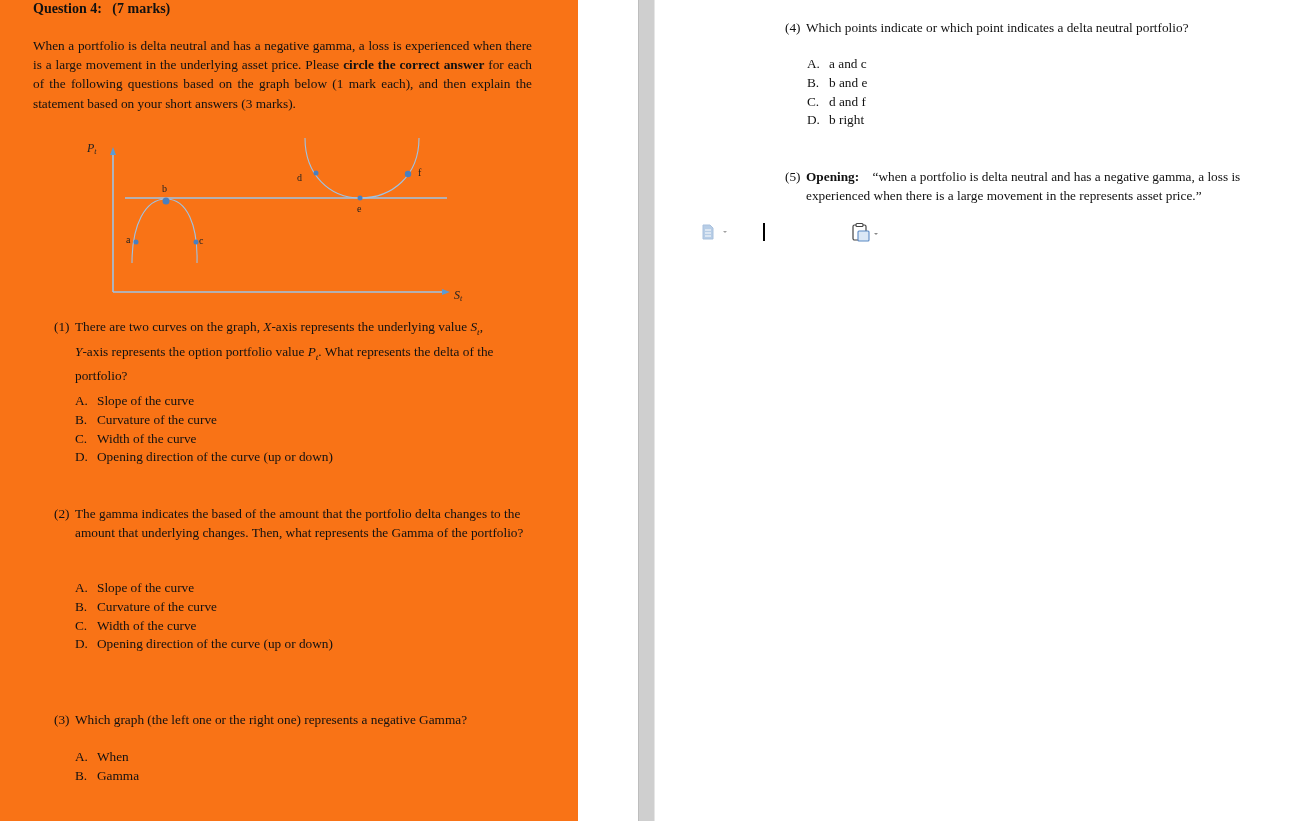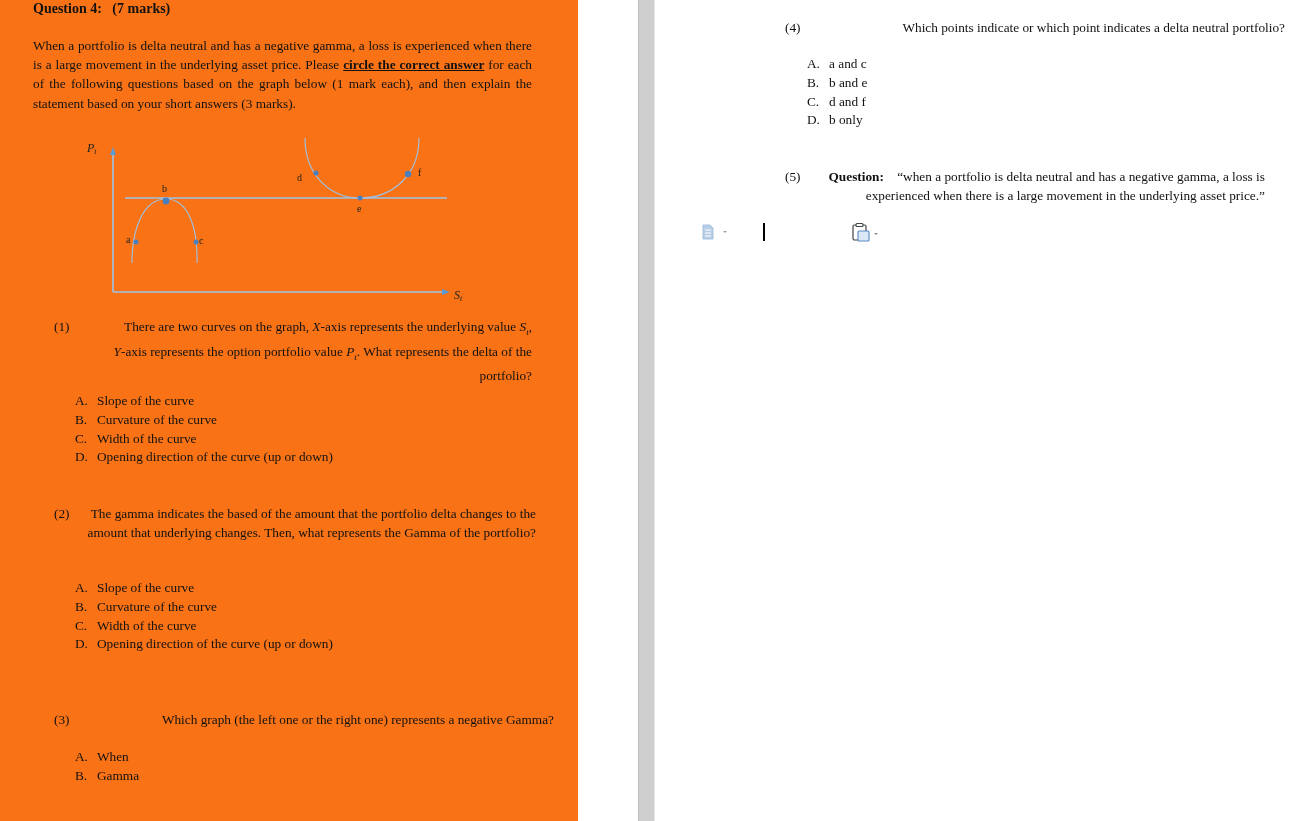--- a/index.html
+++ b/index.html
@@ -8,27 +8,27 @@
     background:#ffffff;
     font-family: "Liberation Serif", "DejaVu Serif", serif;
     color:#111;
   }
   .page-left { position:absolute; left:0; top:0; width:578px; height:821px; background:#f97316; }
   .gutter { position:absolute; left:638px; top:0; width:17px; height:821px; background:#cfcfcf; border-left:1px solid #bdbdbd; border-right:1px solid #e6e6e6; box-sizing:border-box; }
   .page-right { position:absolute; left:655px; top:0; width:659px; height:821px; background:#fff; }
 
   .q-title { position:absolute; left:33px; top:1px; font-size:14px; font-weight:bold; white-space:pre; }
   .intro { position:absolute; left:33px; top:36px; width:499px; font-size:13.3px; line-height:19.2px; text-align:justify; }
-  .intro .circle { font-weight:bold; text-decoration:underline; }
+  .intro .circle { font-weight:bold; }
 
   .graph { position:absolute; left:70px; top:130px; width:410px; height:180px; }
 
   .item { position:absolute; font-size:13.3px; line-height:19px; }
   .item .num { position:absolute; left:0; top:0; }
-  .item .text { margin-left:21px; display:block;text-align:right; }
+  .item .text { margin-left:21px; display:block; }
   .opts { position:absolute; font-size:13.3px; line-height:18.8px; }
   .opt { display:flex; white-space:nowrap; }
   .opt .letter { width:22px; display:inline-block; }
   .ital { font-style:italic; }
   sub { font-size:9px; }
 
   .toolbar-icon { position:absolute; }
   .cursor { position:absolute; left:763px; top:223px; width:2px; height:18px; background:#000; }
 </style>
 </head>
@@ -148,27 +148,27 @@
   <div class="opt">
       <span class="letter">B.</span>
       <span>b and e</span>
     </div>
   <div class="opt">
       <span class="letter">C.</span>
       <span>d and f</span>
     </div>
   <div class="opt">
       <span class="letter">D.</span>
-      <span>b only</span>
+      <span>b right</span>
     </div>
 </div>
 
 <div class="item" style="left:785px; top:167px; width:480px;">
   <span class="num">(5)</span>
-  <span class="text"><b>Question:</b>&nbsp;&nbsp;&nbsp;&nbsp;<span>“when a portfolio is delta neutral and has a negative gamma, a loss is experienced when there is a large movement in the underlying asset price.”</span></span>
+  <span class="text"><b>Opening:</b>&nbsp;&nbsp;&nbsp;&nbsp;<span>“when a portfolio is delta neutral and has a negative gamma, a loss is experienced when there is a large movement in the represents asset price.”</span></span>
 </div>
 
 <div class="toolbar-icon" style="left:702px; top:224px;">
   <svg width="28" height="16" viewBox="0 0 28 16">
     <path d="M1,1 L8,1 L11,4 L11,15 L1,15 Z" fill="#b7cde6" stroke="#a9c1de" stroke-width="1"></path>
     <line x1="3" y1="6" x2="9" y2="6" stroke="#fff" stroke-width="1"></line>
     <line x1="3" y1="9" x2="9" y2="9" stroke="#fff" stroke-width="1"></line>
     <line x1="3" y1="12" x2="9" y2="12" stroke="#fff" stroke-width="1"></line>
     <polygon points="21,7 25,7 23,9" fill="#a0a0a0"></polygon>
   </svg>

